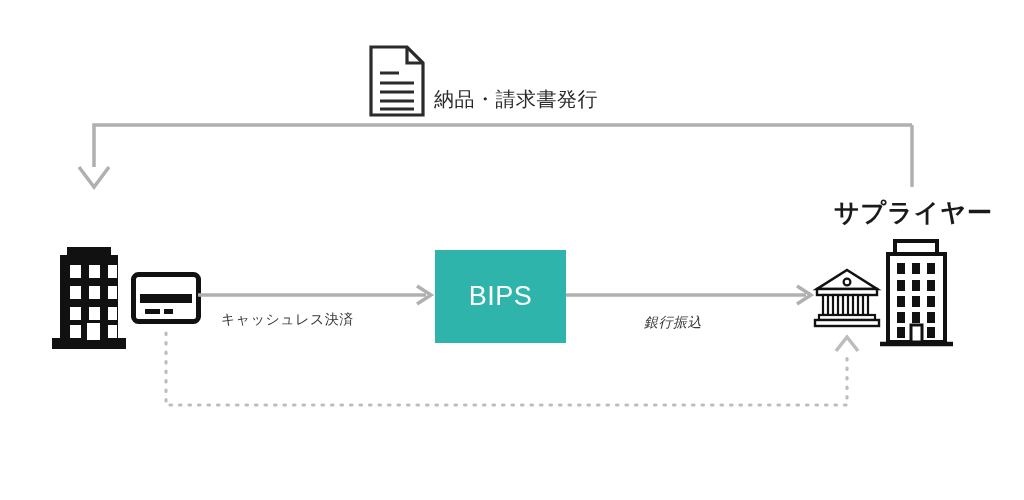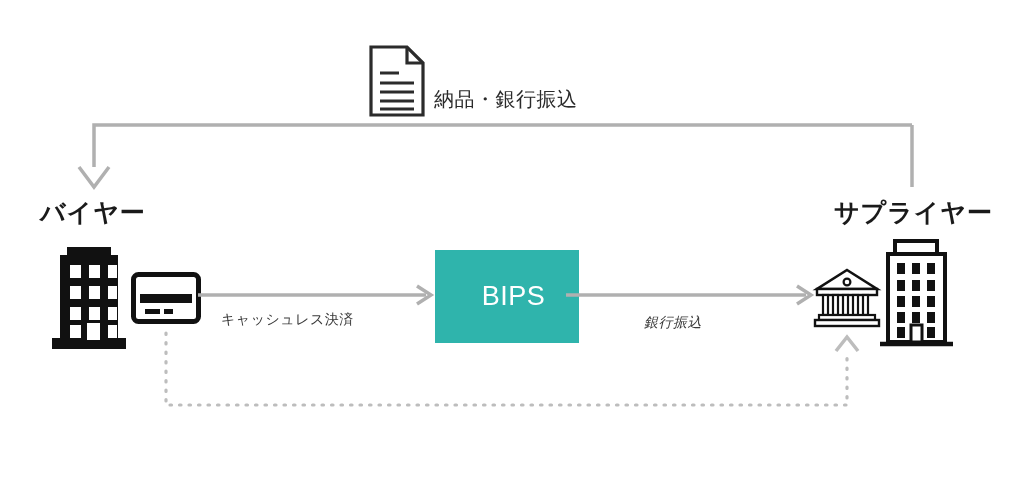--- a/index.html
+++ b/index.html
@@ -42,21 +42,20 @@
   }
 
   
   .bips-box {
     display: flex;
     flex-direction: column;
     align-items: center;
     justify-content: center;
     color: #ffffff;
     line-height: 1.18;
-    padding-left: 13px;
   }
   .bips-box .line1 {
     font-size: 27px;
     letter-spacing: 0.5px;
   }
   .bips-box .line2 {
     font-size: 24px;
     letter-spacing: 0.5px;
   }
 
@@ -83,23 +82,22 @@
       <path d="M2 2 H38 L54 18 V70 H2 Z" fill="#ffffff" stroke="#2b2b2b" stroke-width="3.2" stroke-linejoin="miter"></path>
       <path d="M38 2 V18 H54" fill="none" stroke="#2b2b2b" stroke-width="3.2" stroke-linejoin="miter"></path>
       <line x1="11" y1="28" x2="30" y2="28" stroke="#2b2b2b" stroke-width="3"></line>
       <line x1="11" y1="38" x2="45" y2="38" stroke="#2b2b2b" stroke-width="3"></line>
       <line x1="11" y1="47" x2="45" y2="47" stroke="#2b2b2b" stroke-width="3"></line>
       <line x1="11" y1="56" x2="45" y2="56" stroke="#2b2b2b" stroke-width="3"></line>
       <line x1="11" y1="64" x2="45" y2="64" stroke="#2b2b2b" stroke-width="3"></line>
     </svg>
   </div>
 
-  <div class="abs doc-label" style="left:434px; top:86px;">納品・銀行振込</div>
+  <div class="abs doc-label" style="left:434px; top:86px;">納品・請求書発行</div>
 
-  <div class="abs party-label" style="left:40px; top:196px;">バイヤー</div>
 
   <div class="abs party-label" style="left:834px; top:196px;">サプライヤー</div>
 
   <div class="abs" style="left:48px; top:235px;">
     <svg width="82" height="118" viewBox="0 0 82 118">
       <path d="M19 12 H63 V20 H70 V103 H78 V114 H4 V103 H12 V20 H19 Z" fill="#111111"></path>
       <rect x="22" y="30" width="11" height="13" fill="#ffffff"></rect>
       <rect x="41" y="30" width="11" height="13" fill="#ffffff"></rect>
       <rect x="60" y="30" width="9" height="13" fill="#ffffff"></rect>
       <rect x="22" y="51" width="11" height="13" fill="#ffffff"></rect>

